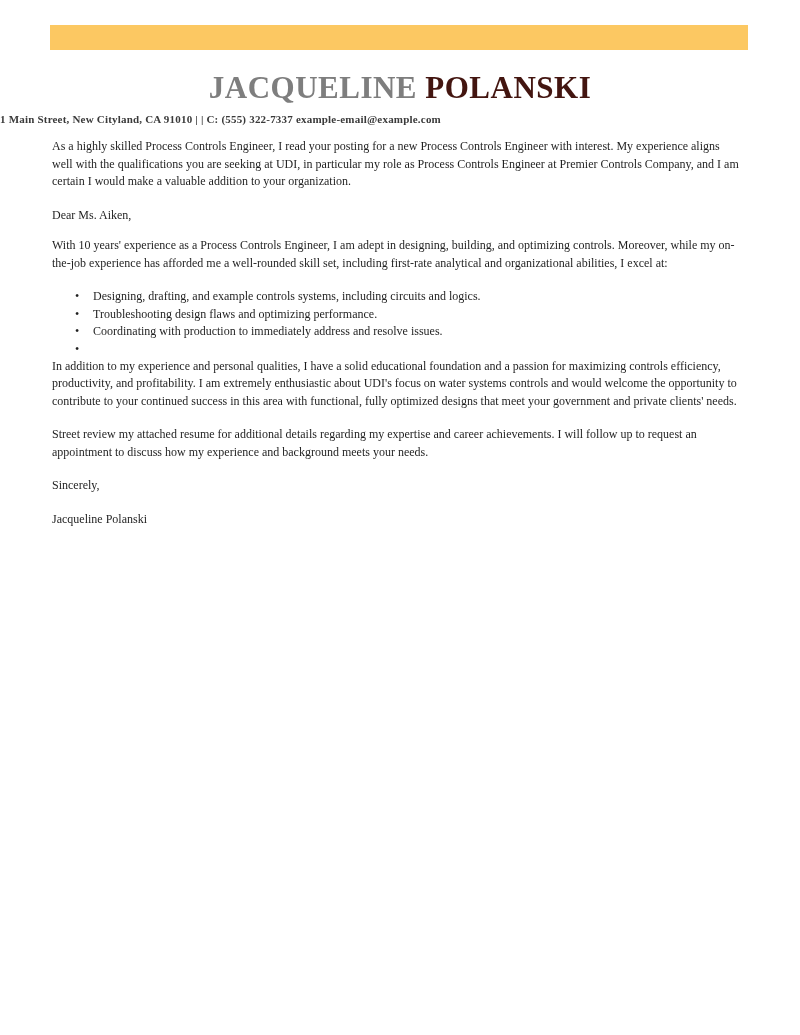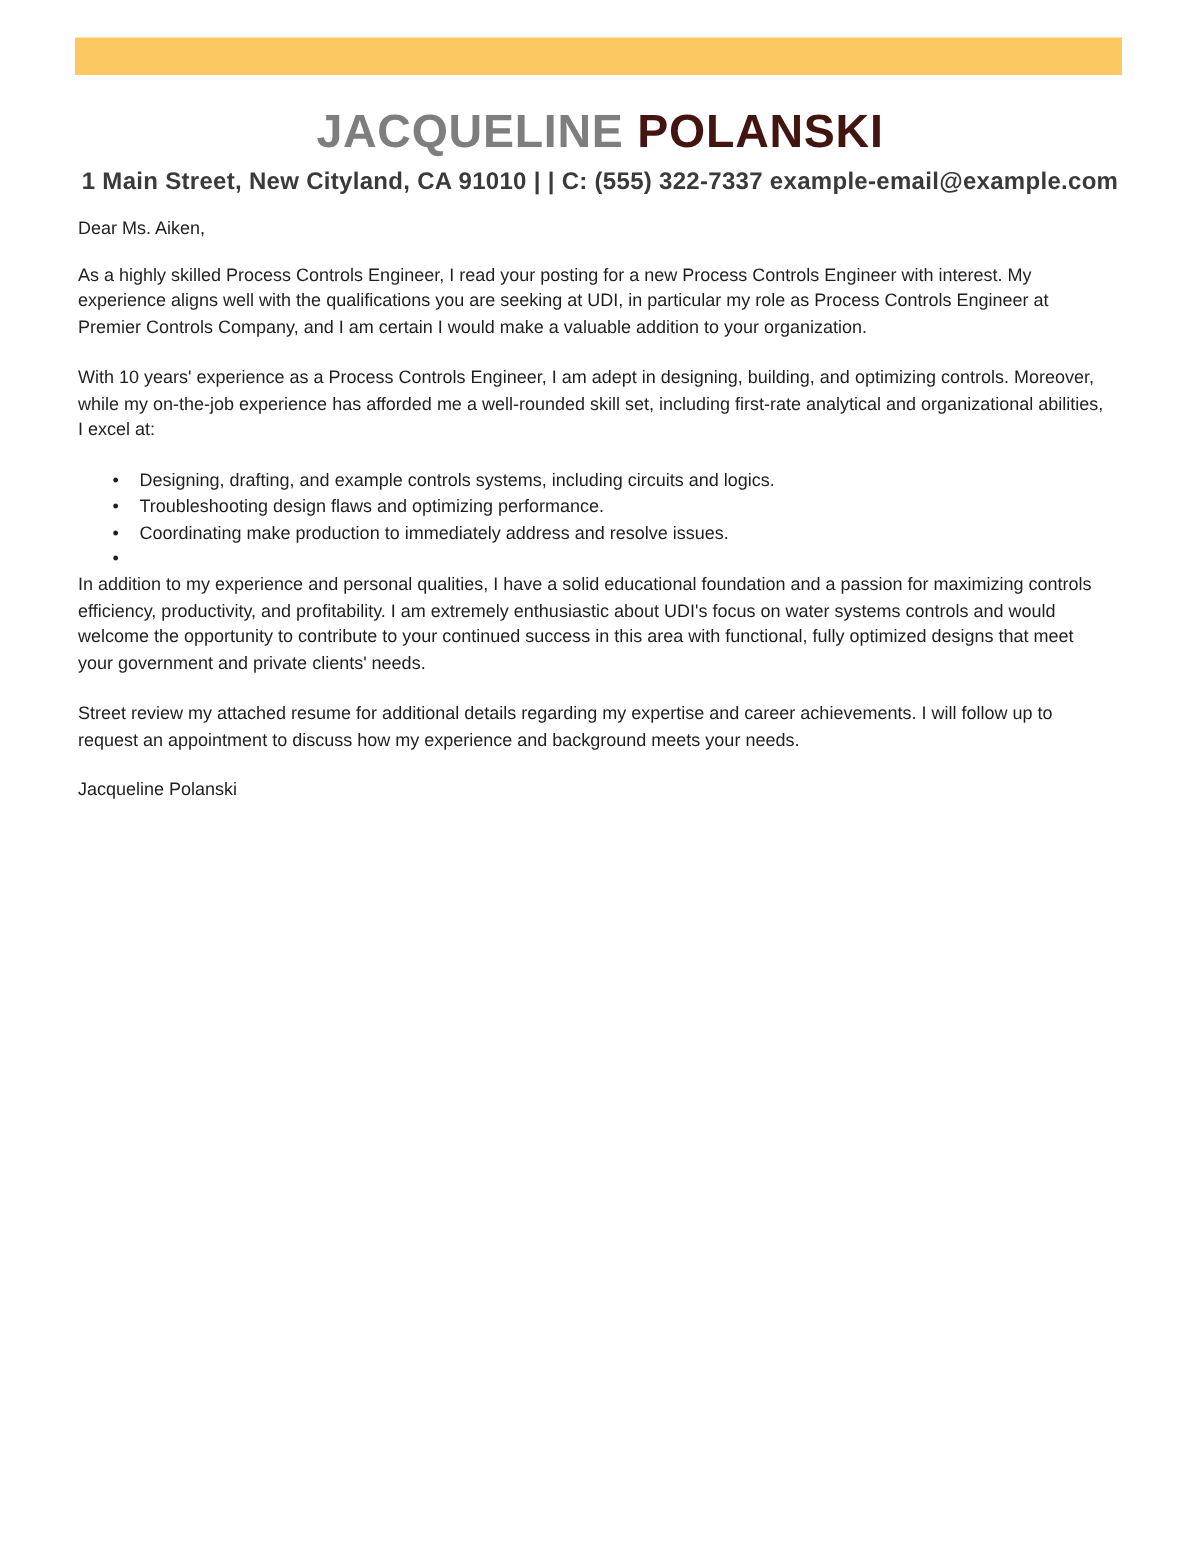--- a/index.html
+++ b/index.html
@@ -5,43 +5,43 @@
   html, body {
     margin: 0;
     padding: 0;
     background: #ffffff;
   }
   .page {
     position: relative;
     width: 800px;
     height: 922px;
     background: #ffffff;
-    font-family: Liberation Sans, sans-serif;
+    font-family: Liberation Serif, serif;
     color: #1f1f1f;
     overflow: hidden;
   }
   .accent-bar {
     margin: 25px 52px 0 50px;
     height: 25px;
     background: #FCC862;
   }
   .name-heading {
     margin: 20px 0 0 0;
     text-align: center;
     font-size: 31px;
     font-weight: 700;
     letter-spacing: 0.5px;
     line-height: 36px;
   }
   .name-first { color: #7E7E7E; }
   .name-last  { color: #431510; }
   .contact-line {
     margin: 7px 0 0 0;
-    text-align: center;
-    font-size: 16px;
+    text-align: left;
+    font-size: 11px;
     font-weight: 700;
     color: #3a3a3a;
     letter-spacing: 0.2px;
   }
   .letter-body {
     margin: 13px 59px 0 52px;
     font-size: 12px;
     line-height: 17.5px;
   }
   .letter-body p {
@@ -73,36 +73,37 @@
 <div class="page">
 
   <div class="accent-bar"></div>
 
   <h1 class="name-heading"><span class="name-first">JACQUELINE</span><span>&nbsp;</span><span class="name-last">POLANSKI</span></h1>
 
   <p class="contact-line">1 Main Street, New Cityland, CA 91010 | | C: (555) 322-7337 example-email@example.com</p>
 
   <div class="letter-body">
 
+    <p>As a highly skilled Process Controls Engineer, I read your posting for a new Process Controls Engineer with interest. My experience aligns well with the qualifications you are seeking at UDI, in particular my role as Process Controls Engineer at Premier Controls Company, and I am certain I would make a valuable addition to your organization.</p>
+
     <p style="margin-bottom:13px;">Dear Ms. Aiken,</p>
-
-    <p>As a highly skilled Process Controls Engineer, I read your posting for a new Process Controls Engineer with interest. My experience aligns well with the qualifications you are seeking at UDI, in particular my role as Process Controls Engineer at Premier Controls Company, and I am certain I would make a valuable addition to your organization.</p>
 
     <p>With 10 years' experience as a Process Controls Engineer, I am adept in designing, building, and optimizing controls. Moreover, while my on-the-job experience has afforded me a well-rounded skill set, including first-rate analytical and organizational abilities, I excel at:</p>
 
     <ul class="bullet-list">
       <li><span class="bullet-glyph">•</span><span>Designing, drafting, and example controls systems, including circuits and logics.</span></li>
       <li><span class="bullet-glyph">•</span><span>Troubleshooting design flaws and optimizing performance.</span></li>
-      <li><span class="bullet-glyph">•</span><span>Coordinating make production to immediately address and resolve issues.</span></li>
+      <li><span class="bullet-glyph">•</span><span>Coordinating with production to immediately address and resolve issues.</span></li>
       <li><span class="bullet-glyph">•</span></li>
     </ul>
 
     <p>In addition to my experience and personal qualities, I have a solid educational foundation and a passion for maximizing controls efficiency, productivity, and profitability. I am extremely enthusiastic about UDI's focus on water systems controls and would welcome the opportunity to contribute to your continued success in this area with functional, fully optimized designs that meet your government and private clients' needs.</p>
 
     <p>Street review my attached resume for additional details regarding my expertise and career achievements. I will follow up to request an appointment to discuss how my experience and background meets your needs.</p>
 
 
+    <p class="closing-sincerely">Sincerely,</p>
 
     <p class="signature">Jacqueline Polanski</p>
 
   </div>
 
 </div>
 
 </body></html>

